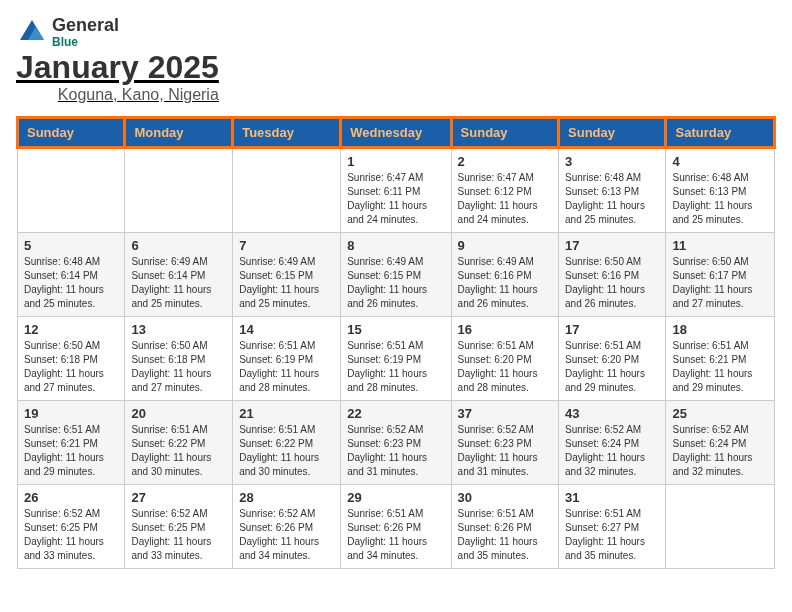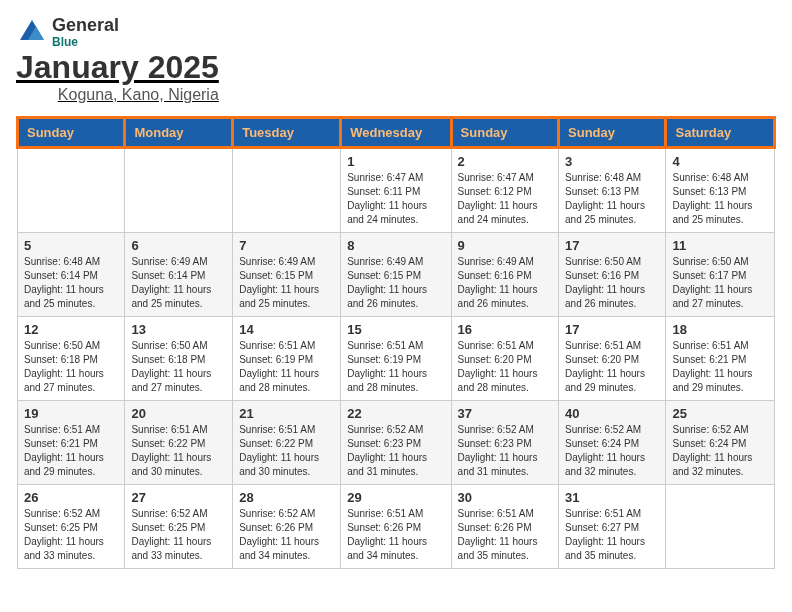--- a/index.html
+++ b/index.html
@@ -269,21 +269,21 @@
 Sunset: 6:23 PM
 Daylight: 11 hours and 31 minutes.</div>
         </td>
         <td>
           <span class="day-number">37</span>
           <div class="day-info" style="white-space: pre-line;">Sunrise: 6:52 AM
 Sunset: 6:23 PM
 Daylight: 11 hours and 31 minutes.</div>
         </td>
         <td>
-          <span class="day-number">40</span>
+          <span class="day-number">43</span>
           <div class="day-info" style="white-space: pre-line;">Sunrise: 6:52 AM
 Sunset: 6:24 PM
 Daylight: 11 hours and 32 minutes.</div>
         </td>
         <td>
           <span class="day-number">25</span>
           <div class="day-info" style="white-space: pre-line;">Sunrise: 6:52 AM
 Sunset: 6:24 PM
 Daylight: 11 hours and 32 minutes.</div>
         </td>

